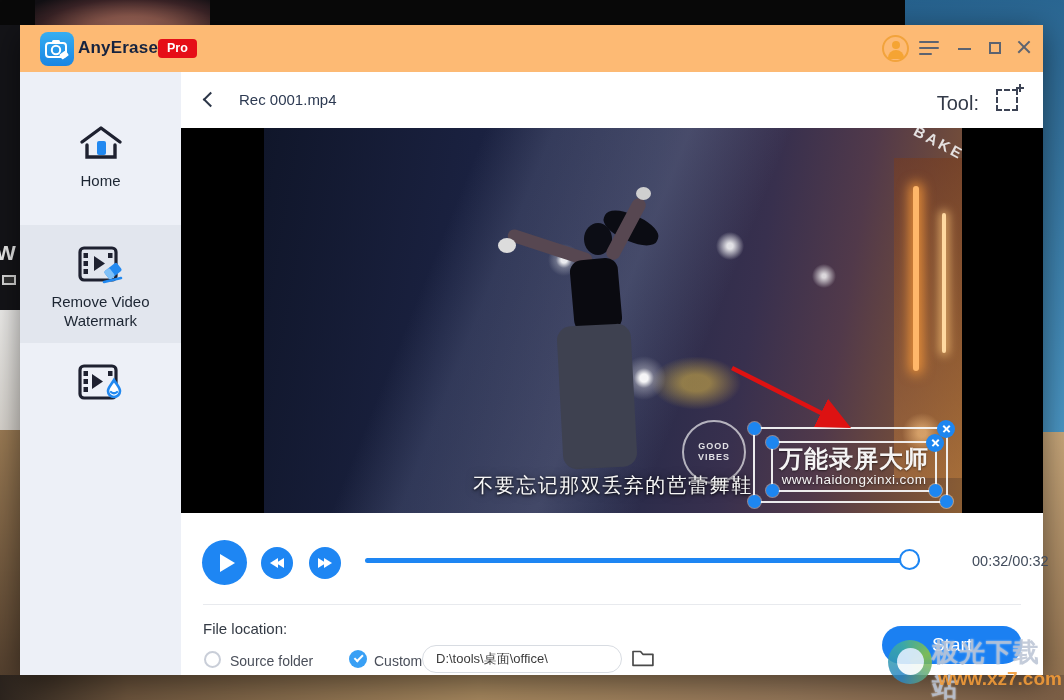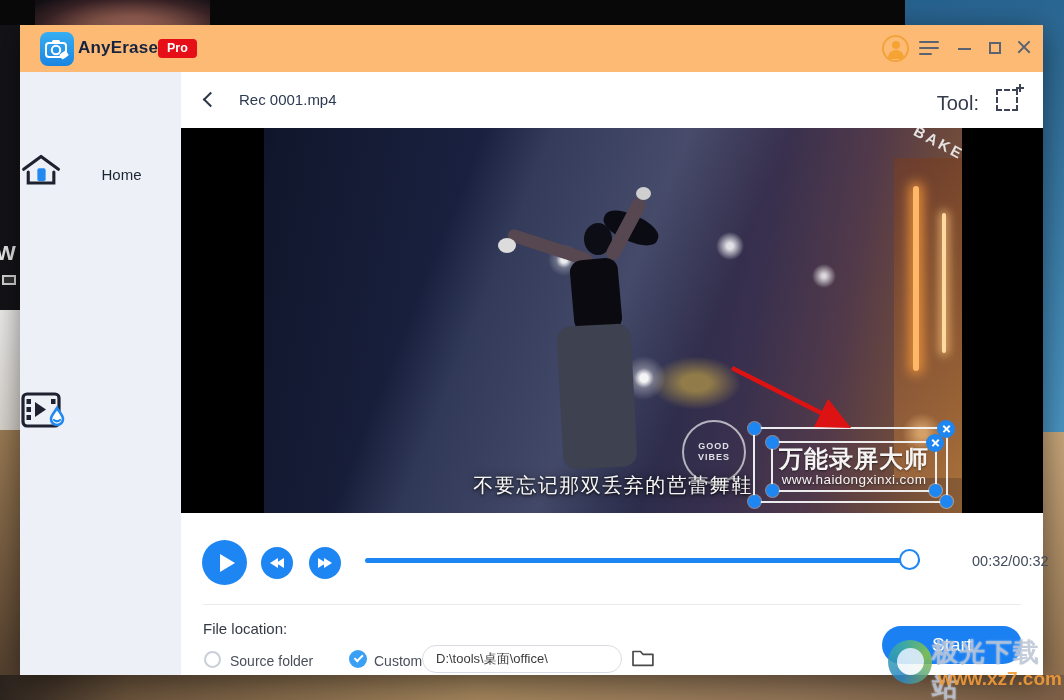--- a/index.html
+++ b/index.html
@@ -47,21 +47,21 @@
   .min-btn i { position:absolute; left:1px; top:9px; width:13px; height:2.2px; background:#5c6370; }
   .max-btn { left:967px; top:14px; width:16px; height:16px; }
   .max-btn i { position:absolute; left:2px; top:3px; width:12px; height:12px; border:2px solid #5c6370; }
   .close-btn { left:996px; top:14px; width:16px; height:16px; }
   .close-btn i { position:absolute; left:0; top:7px; width:16px; height:2.2px; background:#5c6370; }
   .close-btn i:nth-child(1){ transform:rotate(45deg); }
   .close-btn i:nth-child(2){ transform:rotate(-45deg); }
 
   
   .sidebar { left:0; top:47px; width:161px; height:603px; background:#edf0f7; }
-  .side-item { position:absolute; left:0; width:161px; display:flex; flex-direction:row; align-items:center; cursor:pointer; }
+  .side-item { position:absolute; left:0; width:161px; display:flex; flex-direction:column; align-items:center; cursor:pointer; }
   .side-item .lbl { margin-top:6px; font-size:15px; color:#1c2532; text-align:center; line-height:1.25; width:130px; }
   .si-home { top:38px; height:110px; padding-top:14px; }
   .si-remove { top:153px; height:118px; padding-top:20px; background:#e2e6ee; }
   .si-add { top:271px; height:118px; padding-top:20px; }
 
   
   .main-header { left:161px; top:47px; width:862px; height:56px; background:#fff; }
   .back-btn { left:16px; top:16px; width:24px; height:24px; }
   .back-btn i { position:absolute; left:8px; top:6px; width:11px; height:11px;
     border-left:2.5px solid #2c3648; border-bottom:2.5px solid #2c3648; transform:rotate(45deg); }
@@ -219,20 +219,36 @@
 
     <div class="abs sidebar">
       <div class="side-item si-home">
         <svg width="46" height="42" viewBox="0 0 46 42">
           <rect x="19" y="17" width="9" height="14" rx="2" fill="#2289f0"></rect>
           <path d="M9 21 v12 h28 v-12" fill="none" stroke="#1e2130" stroke-width="3.4" stroke-linecap="round"></path>
           <path d="M4 18 L23 4 L42 18" fill="none" stroke="#1e2130" stroke-width="3.4" stroke-linecap="round" stroke-linejoin="round"></path>
         </svg>
         <span class="lbl">Home</span>
       </div>
+      <div class="side-item si-remove">
+        <svg width="48" height="42" viewBox="0 0 48 42">
+          <rect x="3" y="3" width="36" height="32" rx="4" fill="none" stroke="#1e2130" stroke-width="3.2"></rect>
+          <rect x="6.5" y="8" width="4.5" height="5" fill="#1e2130"></rect>
+            <rect x="6.5" y="16" width="4.5" height="5" fill="#1e2130"></rect>
+            <rect x="6.5" y="24" width="4.5" height="5" fill="#1e2130"></rect>
+          <rect x="31" y="8" width="4.5" height="5" fill="#1e2130"></rect>
+          <path d="M17 11 L28 18.5 L17 26 Z" fill="#1e2130"></path>
+          <g transform="rotate(-38 36 26)">
+            <rect x="28" y="21" width="16" height="10" rx="2" fill="#2289f0"></rect>
+            <rect x="28" y="21" width="7" height="10" rx="2" fill="#7fc0f7"></rect>
+          </g>
+          <path d="M27 37 L44 33" stroke="#2289f0" stroke-width="2.6" stroke-linecap="round"></path>
+        </svg>
+        <span class="lbl">Remove Video Watermark</span>
+      </div>
       <div class="side-item si-add">
         <svg width="48" height="42" viewBox="0 0 48 42">
           <rect x="3" y="3" width="36" height="32" rx="4" fill="none" stroke="#1e2130" stroke-width="3.2"></rect>
           <rect x="6.5" y="8" width="4.5" height="5" fill="#1e2130"></rect>
             <rect x="6.5" y="16" width="4.5" height="5" fill="#1e2130"></rect>
             <rect x="6.5" y="24" width="4.5" height="5" fill="#1e2130"></rect>
           <rect x="31" y="8" width="4.5" height="5" fill="#1e2130"></rect>
           <path d="M15 11 L26 18.5 L15 26 Z" fill="#1e2130"></path>
           <path d="M37 17 C40 22 43 24.5 43 28 a6 6 0 0 1 -12 0 c0 -3.5 3 -6 6 -11 z" fill="#fff" stroke="#2289f0" stroke-width="2.6"></path>
           <path d="M34 29 q3 2.5 6 0" fill="none" stroke="#2289f0" stroke-width="2.2" stroke-linecap="round"></path>

